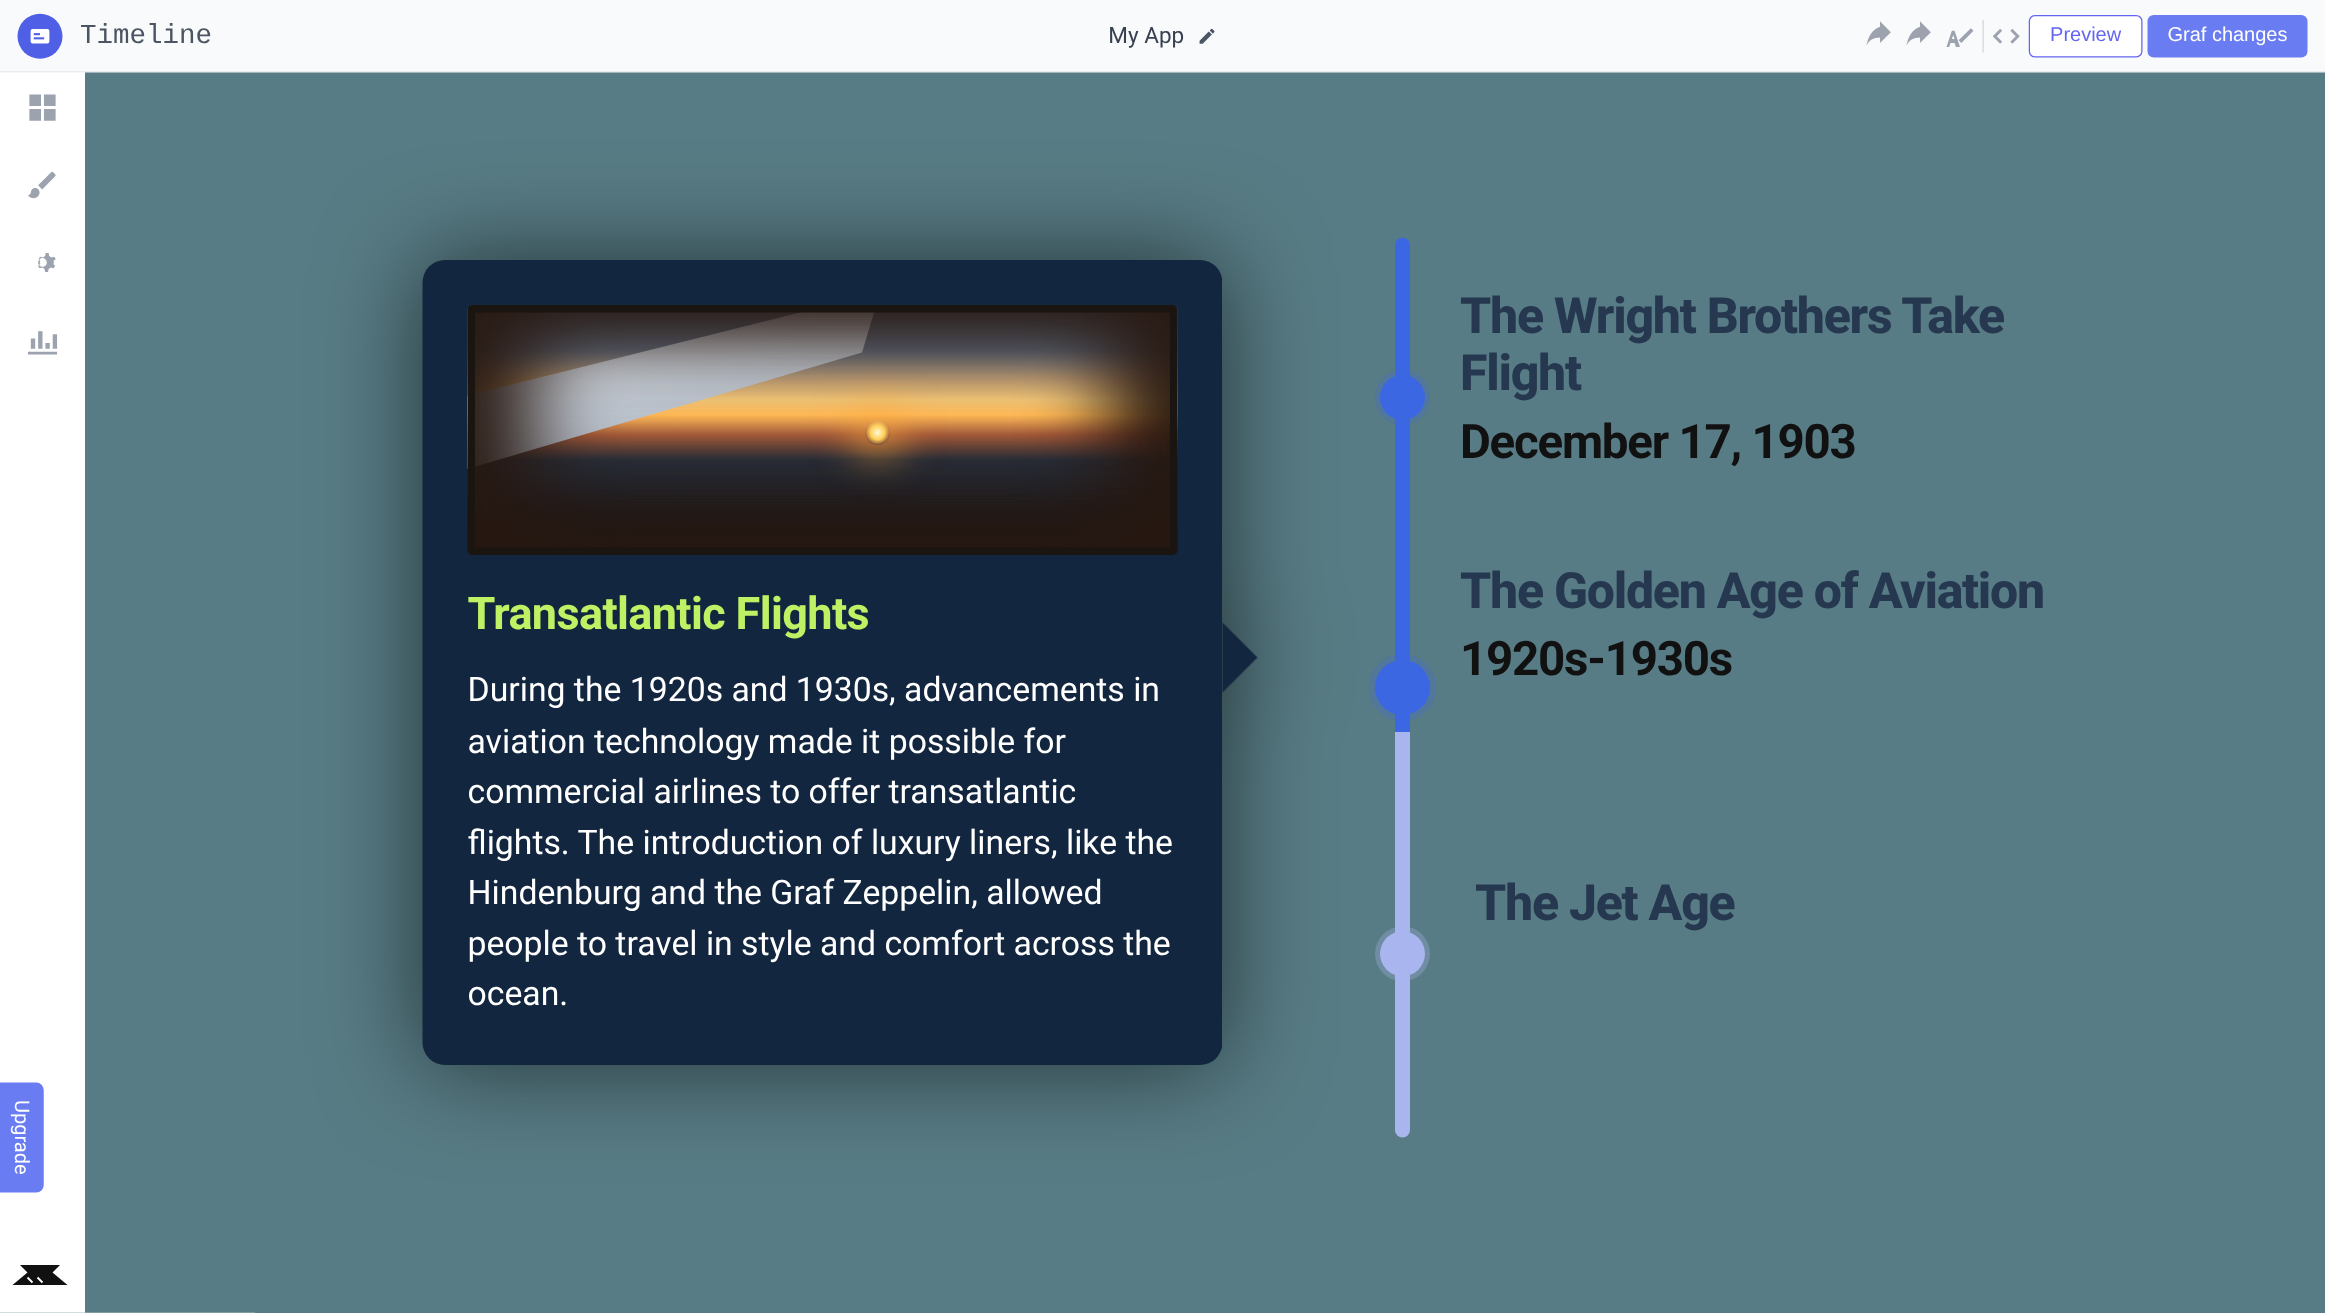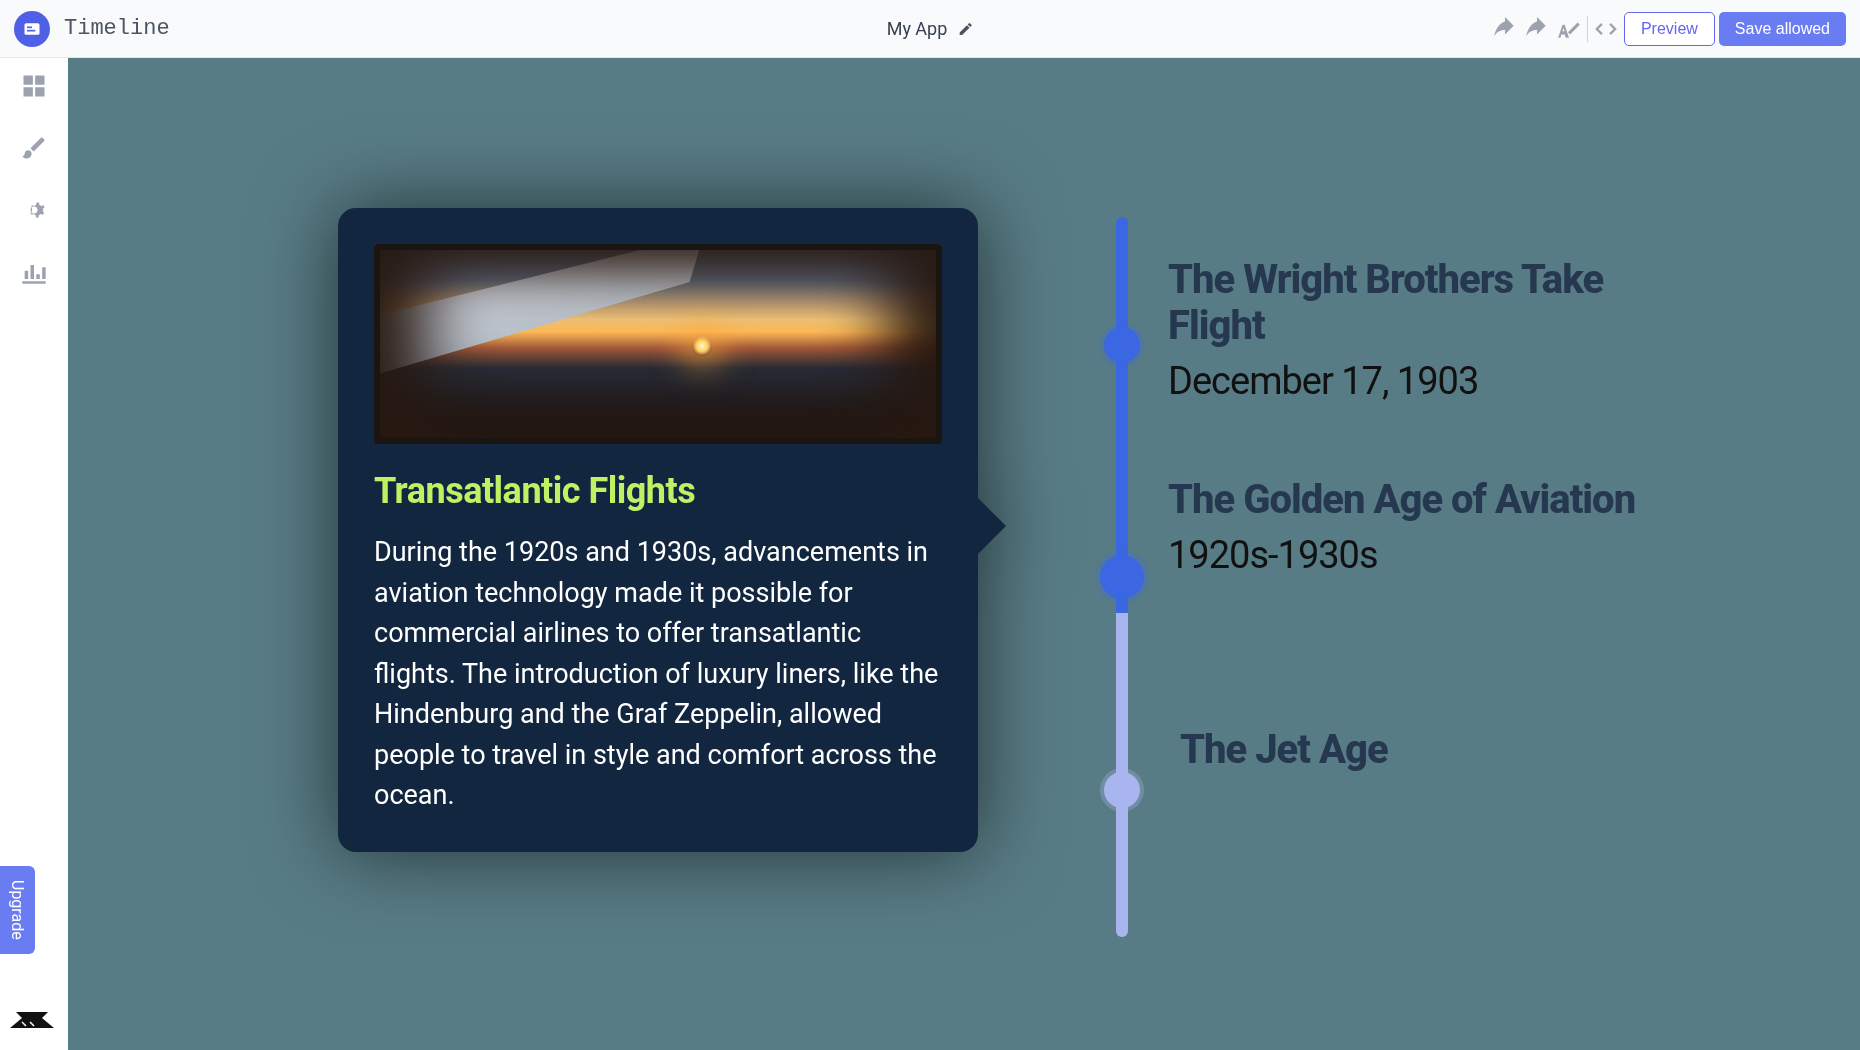--- a/index.html
+++ b/index.html
@@ -214,21 +214,21 @@
   font-size: 27px;
   line-height: 1.5;
   margin-top: 20px;
   font-weight: 400;
 }
 
 
 .timeline {
   position: absolute;
   left: 1000px;
-  top: 159px;
+  top: 132px;
   width: 600px;
   height: 720px;
 }
 .line {
   position: absolute;
   left: 48px;
   top: 0;
   bottom: 0;
   width: 12px;
   border-radius: 6px;
@@ -252,21 +252,21 @@
 .entry-3 { top: 510px; margin-left: 12px; }
 .entry-title {
   font-size: 40px;
   font-weight: 800;
   color: #26384f;
   line-height: 1.15;
   letter-spacing: -1px;
 }
 .entry-date {
   font-size: 38px;
-  font-weight: 400;
+  font-weight: 700;
   color: #111;
   margin-top: 10px;
   letter-spacing: -1px;
 }
 </style>
 </head>
 <body>
 
 <div class="topbar">
   <div class="page-icon">
@@ -301,21 +301,21 @@
           <path d="M2 20l4-12h2l4 12H9l-1-3H5l-1 3H2zm18-14l-9 9 2 2 9-9-2-2zM6 14h2l-1-3-1 3z"></path>
         </svg>
     </div>
     <div class="divider-v"></div>
     <div class="icon-btn">
       <svg viewBox="0 0 24 24">
           <path d="M9 16l-4-4 4-4-1.5-1.5L2 12l5.5 5.5L9 16zm6-8l4 4-4 4 1.5 1.5L22 12l-5.5-5.5L15 8z"></path>
         </svg>
     </div>
     <button class="btn-outline">Preview</button>
-    <button class="btn-primary">Save allowed</button>
+    <button class="btn-primary">Graf changes</button>
   </div>
 </div>
 
 <div class="leftrail">
   <svg class="rail-icon" viewBox="0 0 24 24">
       <path d="M3 3h8v8H3V3zm10 0h8v8h-8V3zM3 13h8v8H3v-8zm10 0h8v8h-8v-8z"></path>
     </svg>
   <svg class="rail-icon" viewBox="0 0 24 24">
       <path d="M7 14c-1.66 0-3 1.34-3 3 0 1.31-1.16 2-2 2 .92 1.22 2.5 2 4 2 2.21 0 4-1.79 4-4 0-1.66-1.34-3-3-3zm13.71-9.37l-1.34-1.34a1 1 0 0 0-1.41 0L9 12.25 11.75 15l8.96-8.96a1 1 0 0 0 0-1.41z"></path>
     </svg>

